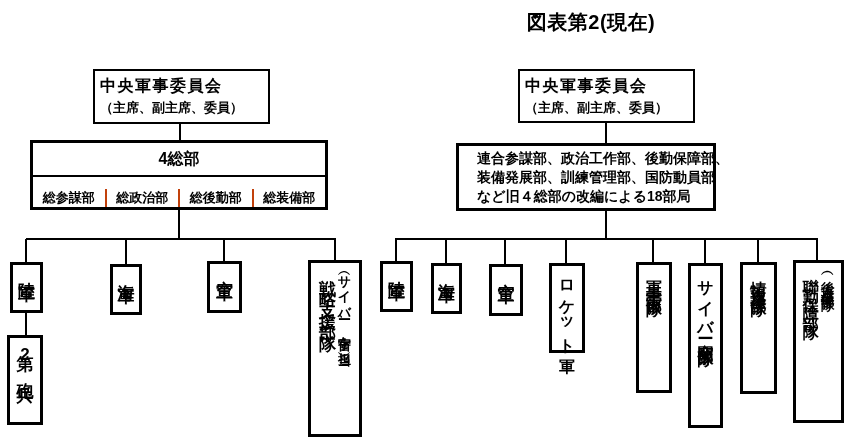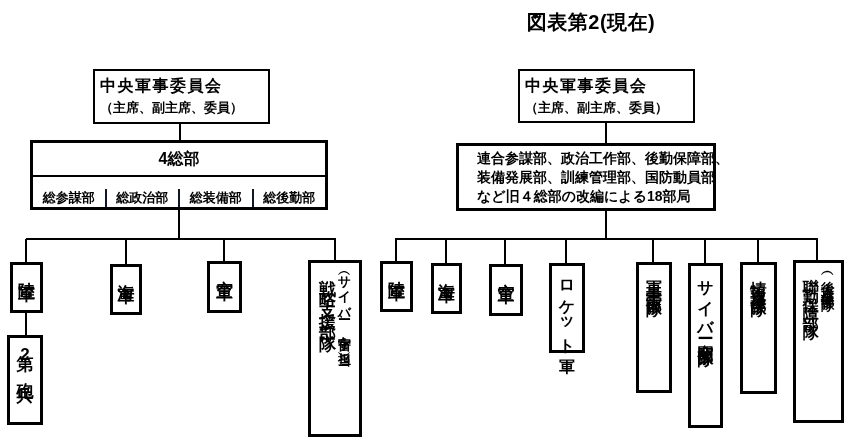--- a/index.html
+++ b/index.html
@@ -72,21 +72,21 @@
     display: flex;
   }
   .gdept-cell {
     flex: 1;
     display: flex;
     align-items: center;
     justify-content: center;
     font-size: 13px;
     white-space: nowrap;
   }
-  .gdept-cell + .gdept-cell { border-left: 2px solid #0f172a; }
+  .gdept-cell + .gdept-cell { border-left: 2px solid #c2410c; }
 
   
   .deptnote {
     left: 456px; top: 143px; width: 260px; height: 68px;
     padding: 3px 6px 0 18px;
   }
   .deptnote-line {
     font-size: 14px;
     line-height: 19px;
     white-space: nowrap;
@@ -169,22 +169,22 @@
   <div class="box cmc cmc1">
     <div class="cmc-name">中央軍事委員会</div>
     <div class="cmc-sub">（主席、副主席、委員）</div>
   </div>
 
   <div class="box gdept">
     <div class="gdept-header">4総部</div>
     <div class="gdept-row">
       <div class="gdept-cell">総参謀部</div>
       <div class="gdept-cell">総政治部</div>
+      <div class="gdept-cell">総後勤部</div>
       <div class="gdept-cell">総装備部</div>
-      <div class="gdept-cell">総後勤部</div>
     </div>
   </div>
 
   <div class="box unit u-c1-army">
     <span class="vtext vt-2">陸軍</span>
   </div>
   <div class="box unit u-c1-navy">
     <span class="vtext vt-2">海軍</span>
   </div>
   <div class="box unit u-c1-air">

